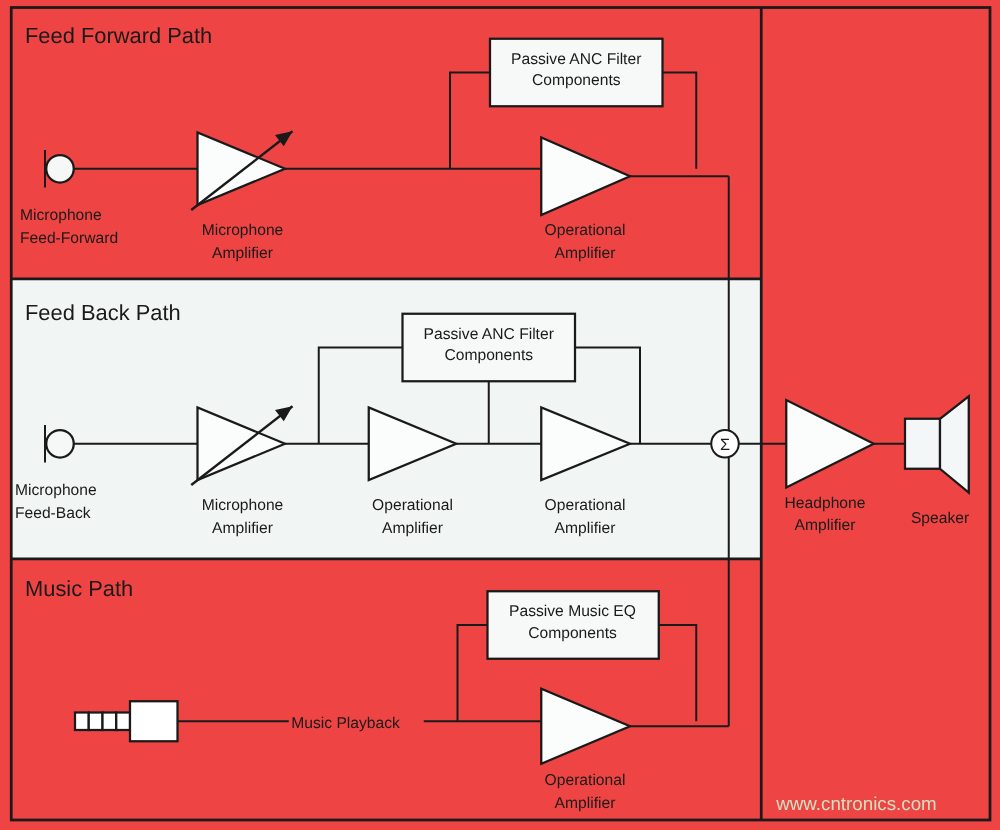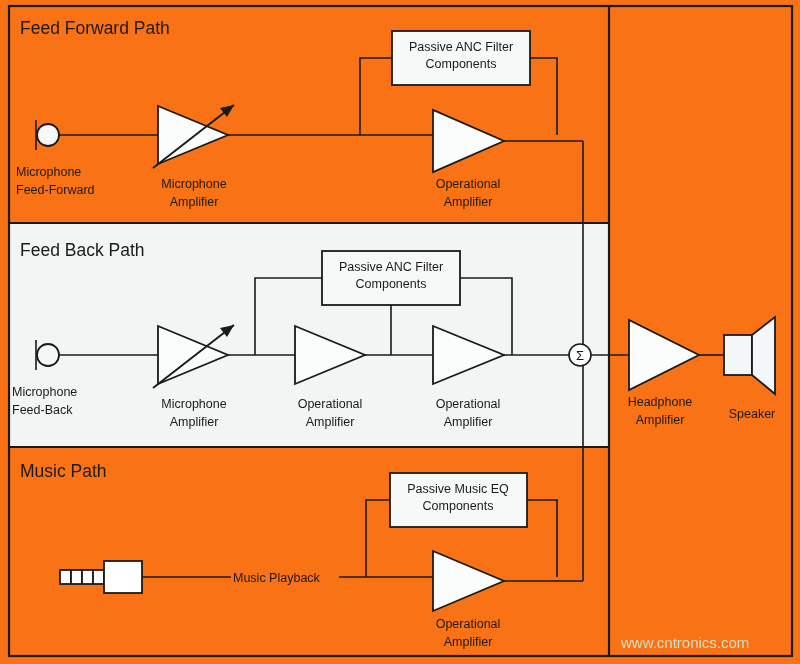--- a/index.html
+++ b/index.html
@@ -7,21 +7,21 @@
     padding: 0;
     background: #ffffff;
   }
   body {
     font-family: "Liberation Sans", sans-serif;
   }
   #canvas {
     position: relative;
     width: 800px;
     height: 664px;
-    background: #f97316;
+    background: #ef4444;
     overflow: hidden;
   }
   #canvas svg {
     position: absolute;
     top: 0;
     left: 0;
   }
   text {
     font-family: "Liberation Sans", sans-serif;
     fill: #1a1a1a;

